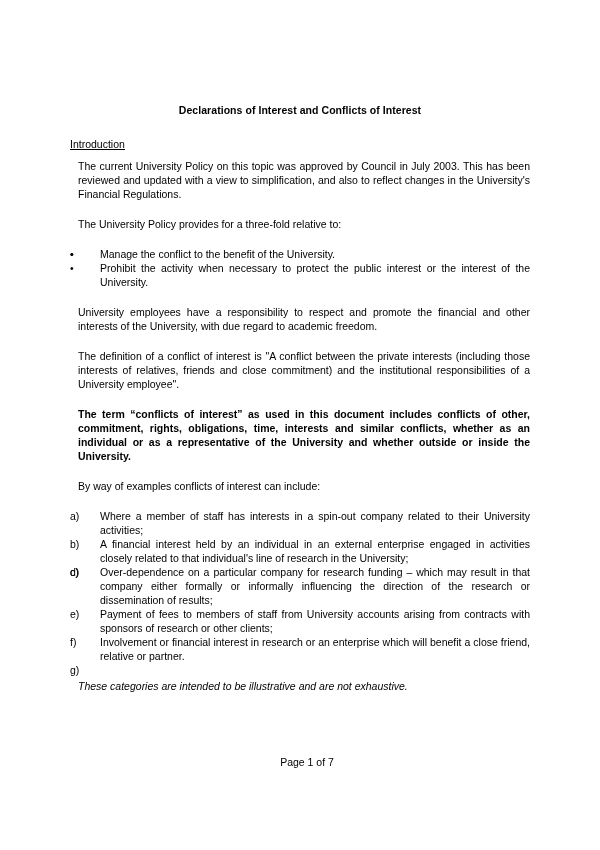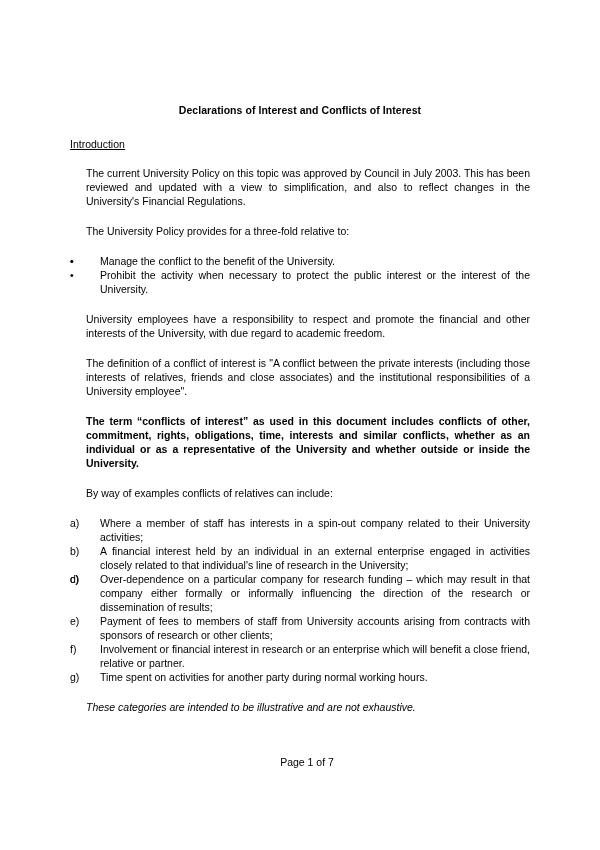--- a/index.html
+++ b/index.html
@@ -33,30 +33,30 @@
     text-align: center;
     font-size: 10.5px;
     font-weight: bold;
     line-height: 14px;
     margin: 0 0 20px 0;
     letter-spacing: 0.05px;
   }
   .section-heading {
     font-size: 10.5px;
     line-height: 14px;
-    margin: 0 0 15px 0;
+    margin: 0 0 8px 0;
     text-decoration: underline;
     display: block;
   }
   .section-heading span { text-decoration: underline; }
   p.para {
     font-size: 10.5px;
     line-height: 14px;
     text-align: justify;
-    margin: 0 0 16px 16px;
+    margin: 0 0 16px 8px;
   }
   p.para.bold { font-weight: bold; }
   p.para.last { margin-bottom: 0; font-style: italic; }
   ul.bullets {
     list-style: none;
     margin: 0 0 16px 0;
     padding: 0;
   }
   ul.bullets li {
     position: relative;
@@ -128,25 +128,25 @@
         <span>Manage the conflict to the benefit of the University.</span>
       </li>
       <li>
         <span class="bullet-mark">•</span>
         <span>Prohibit the activity when necessary to protect the public interest or the interest of the University.</span>
       </li>
     </ul>
 
     <p class="para">University employees have a responsibility to respect and promote the financial and other interests of the University, with due regard to academic freedom.</p>
 
-    <p class="para">The definition of a conflict of interest is "A conflict between the private interests (including those interests of relatives, friends and close associates) and the institutional responsibilities of a University employee".</p>
+    <p class="para">The definition of a conflict of interest is "A conflict between the private interests (including those interests of relatives, friends and close commitment) and the institutional responsibilities of a University employee".</p>
 
     <p class="para bold">The term “conflicts of interest” as used in this document includes conflicts of other, commitment, rights, obligations, time, interests and similar conflicts, whether as an individual or as a representative of the University and whether outside or inside the University.</p>
 
-    <p class="para">By way of examples conflicts of relatives can include:</p>
+    <p class="para">By way of examples conflicts of interest can include:</p>
 
     <ol class="lettered">
       <li>
         <span class="letter-mark">a)</span>
         <span>Where a member of staff has interests in a spin-out company related to their University activities;</span>
       </li>
       <li>
         <span class="letter-mark">b)</span>
         <span>A financial interest held by an individual in an external enterprise engaged in activities closely related to that individual's line of research in the University;</span>
       </li>
@@ -160,21 +160,20 @@
       <li>
         <span class="letter-mark">e)</span>
         <span>Payment of fees to members of staff from University accounts arising from contracts with sponsors of research or other clients;</span>
       </li>
       <li>
         <span class="letter-mark">f)</span>
         <span>Involvement or financial interest in research or an enterprise which will benefit a close friend, relative or partner.</span>
       </li>
       <li>
         <span class="letter-mark">g)</span>
-        <span>Time spent on activities for another party during normal working hours.</span>
       </li>
     </ol>
 
     <p class="para last">These categories are intended to be illustrative and are not exhaustive.</p>
 
   </div>
 
   <div class="footer">Page 1 of 7</div>
 
 </div>

